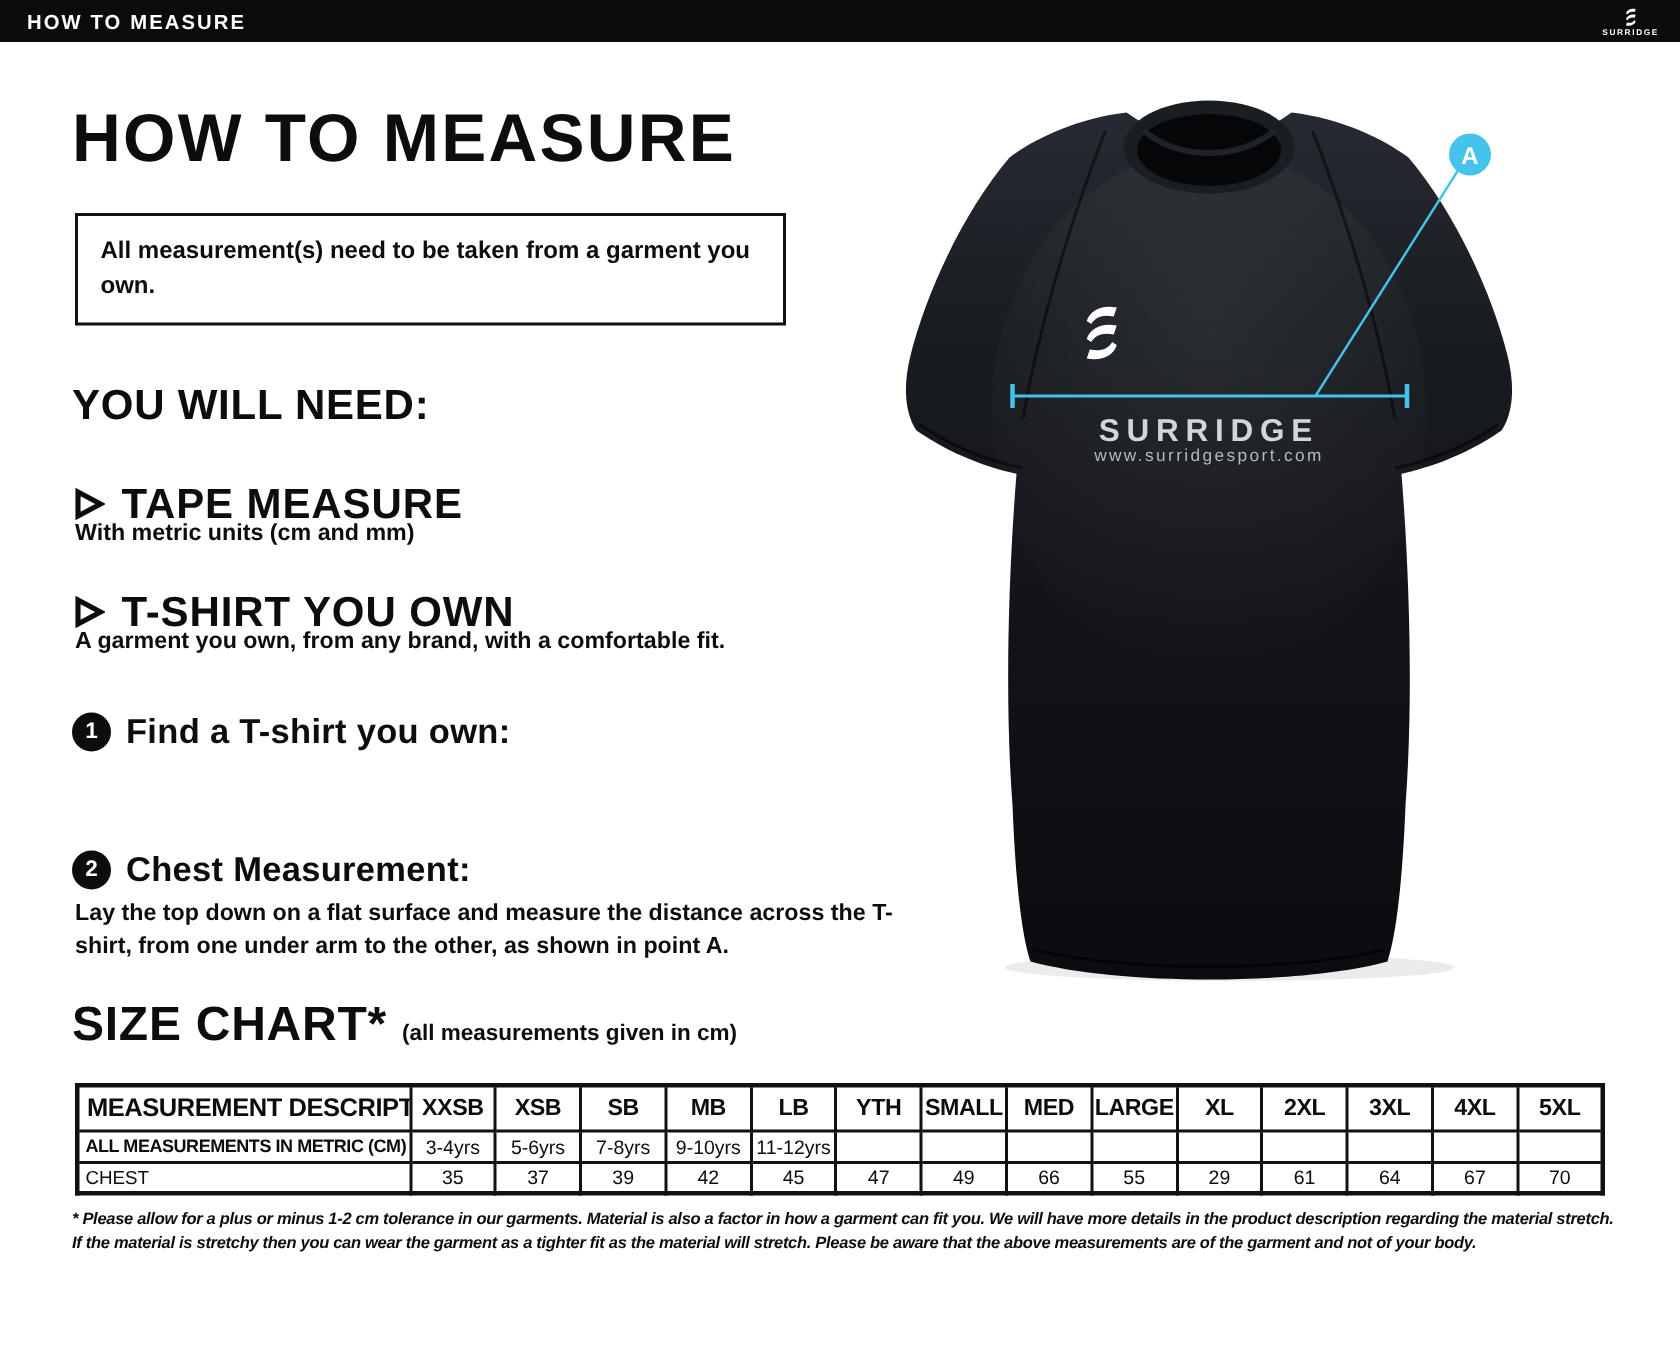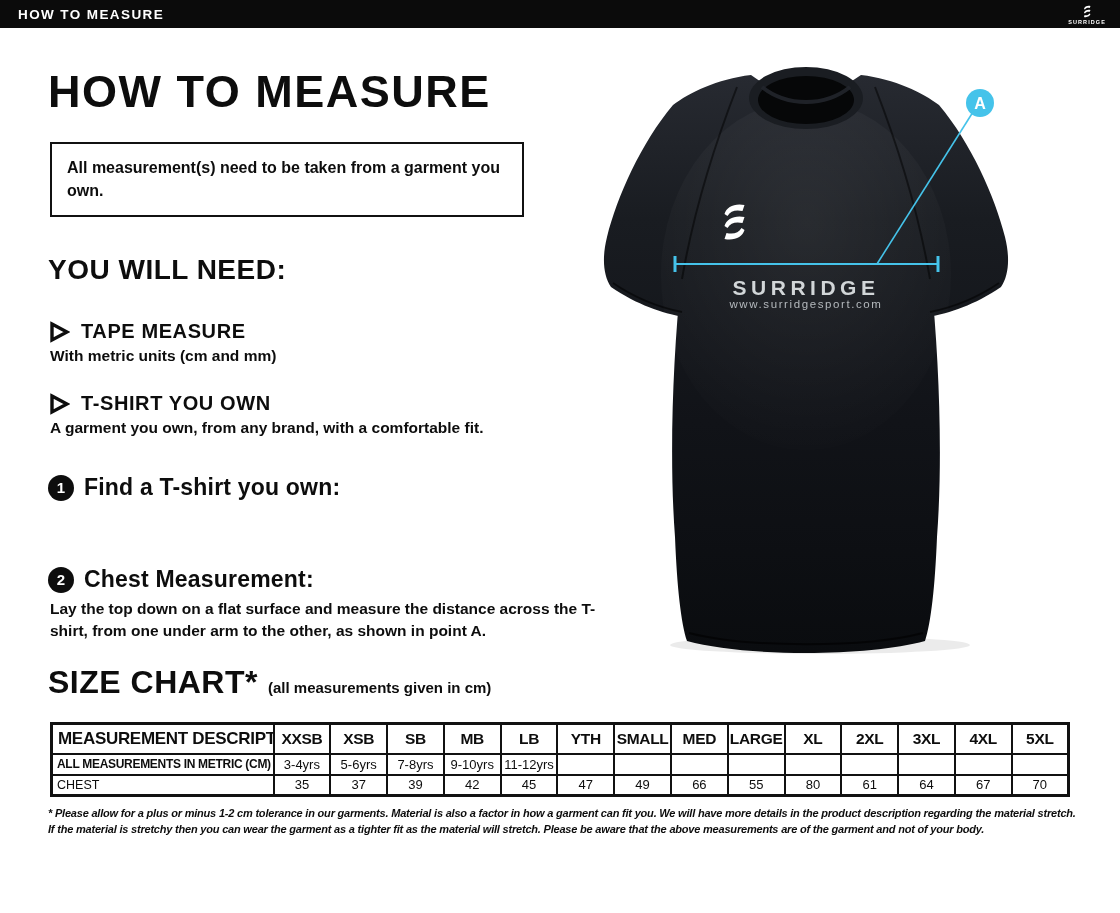--- a/index.html
+++ b/index.html
@@ -19,21 +19,21 @@
 
   
   .h1 { position:absolute; left:48px; top:66px; font-size:45px; font-weight:900; letter-spacing:1.5px; white-space:nowrap; }
   .notice { position:absolute; left:50px; top:142px; width:474px; border:2.5px solid #111; padding:13px 15px; }
   .notice p { font-size:16px; font-weight:700; line-height:1.42; }
 
   .ywn { position:absolute; left:48px; top:254px; font-size:28px; font-weight:900; letter-spacing:.5px; white-space:nowrap; }
 
   .need-item { position:absolute; left:48px; display:flex; align-items:center; gap:11px; }
   .need-item .tri { width:22px; height:22px; flex:0 0 auto; }
-  .need-title { font-size:20px; font-weight:800; letter-spacing:.6px; white-space:nowrap; }
+  .need-title { font-size:28px; font-weight:800; letter-spacing:.6px; white-space:nowrap; }
   .need-desc { position:absolute; left:50px; font-size:15.5px; font-weight:700; white-space:nowrap; }
 
   .step-head { position:absolute; left:48px; display:flex; align-items:center; gap:10px; }
   .badge { width:26px; height:26px; border-radius:50%; background:#0d0d0d; color:#fff;
            display:flex; align-items:center; justify-content:center; font-size:15px; font-weight:700; flex:0 0 auto; }
   .step-title { font-size:23px; font-weight:800; letter-spacing:.2px; white-space:nowrap;text-align:center; }
   .step-desc { position:absolute; left:50px; font-size:15.5px; font-weight:700; line-height:1.45; }
 
   .sc-head { position:absolute; left:48px; top:664px; display:flex; align-items:baseline; gap:10px; }
   .sc-title { font-size:32px; font-weight:900; letter-spacing:.5px; white-space:nowrap; }
@@ -161,21 +161,21 @@
           <td class="lbl plain">CHEST</td>
           <td>35</td>
           <td>37</td>
           <td>39</td>
           <td>42</td>
           <td>45</td>
           <td>47</td>
           <td>49</td>
           <td>66</td>
           <td>55</td>
-          <td>80</td>
+          <td>29</td>
           <td>61</td>
           <td>64</td>
           <td>67</td>
           <td>70</td>
         </tr>
       </tbody>
     </table>
 
   <p class="footnote">* Please allow for a plus or minus 1-2 cm tolerance in our garments. Material is also a factor in how a garment can fit you. We will have more details in the product description regarding the material stretch.  If the material is stretchy then you can wear the garment as a tighter fit as the material will stretch.  Please be aware that the above measurements are of the garment and not of your body.</p>
 

